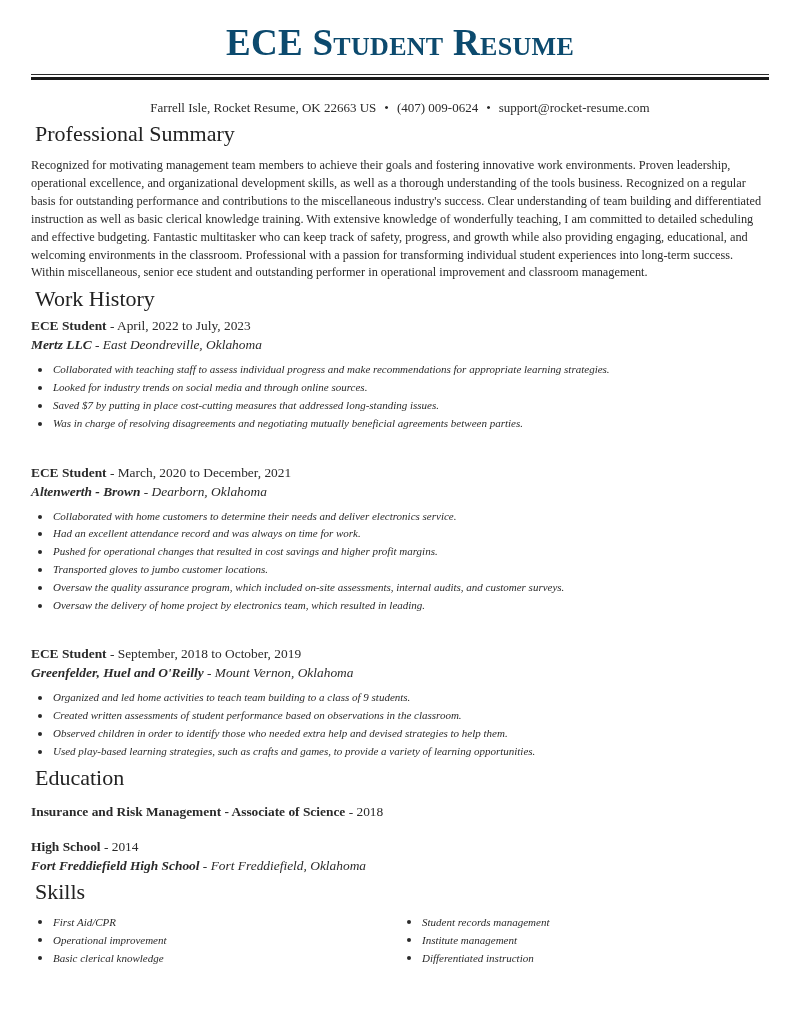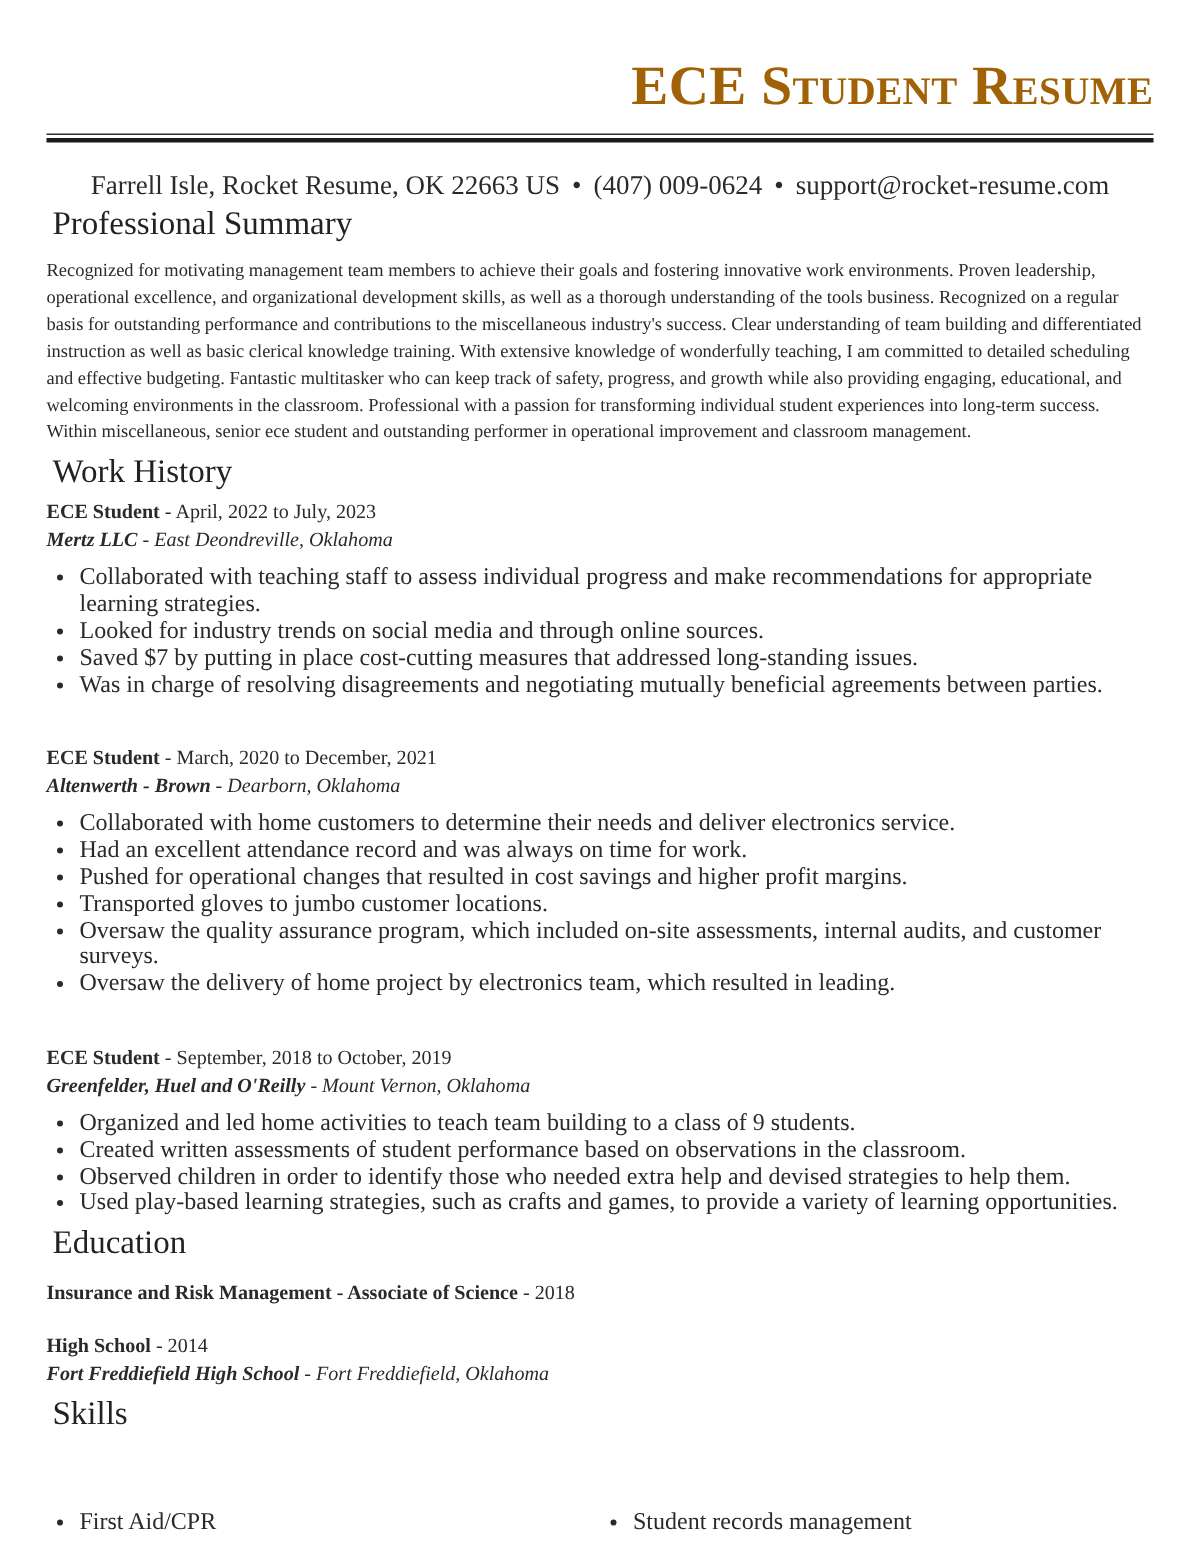--- a/index.html
+++ b/index.html
@@ -15,28 +15,28 @@
       color: #2a2a2a;
     }
     .page {
       position: relative;
       width: 800px;
       height: 1035px;
       box-sizing: border-box;
       padding: 0 31px 0 31px;
     }
     .title {
-      text-align: right;
+      text-align: center;
       font-size: 37px;
       font-weight: bold;
       font-variant: small-caps;
       letter-spacing: 0.3px;
-      color: #a16207;
+      color: #0c4a6e;
       margin: 0;
-      padding-top: 36px;
+      padding-top: 21px;
       line-height: 44px;
       height: 44px;
     }
     .rule {
       margin-top: 8px;
       height: 8px;
       position: relative;
     }
     .rule .thin {
       position: absolute;
@@ -45,21 +45,21 @@
       background: #2a2a2a;
     }
     .rule .thick {
       position: absolute;
       left: 0; right: 0; top: 4px;
       height: 3px;
       background: #1a1a1a;
     }
     .contact {
       text-align: center;
-      font-size: 18px;
+      font-size: 13px;
       line-height: 18px;
       margin-top: 18px;
       color: #2a2a2a;
     }
     .contact .sep {
       display: inline-block;
       margin: 0 8px;
     }
     h2.section-title {
       font-weight: normal;
@@ -89,22 +89,23 @@
       font-style: italic;
     }
     .company-line b { font-weight: bold; }
     ul.bullets {
       margin: 7px 0 0 0;
       padding-left: 22px;
       list-style: none;
     }
     ul.bullets li {
       position: relative;
-      font-size: 16px;
+      font-size: 11px;
       line-height: 17.8px;
+      font-style: italic;
     }
     ul.bullets li::before {
       content: "";
       position: absolute;
       left: -15px;
       top: 7px;
       width: 4px;
       height: 4px;
       border-radius: 50%;
       background: #2a2a2a;
@@ -114,21 +115,21 @@
     .edu + .edu { margin-top: 16px; }
     .skills-title { margin-top: 13px; }
     .skills-grid {
       display: flex;
       margin-top: 8px;
     }
     .skills-grid ul.bullets {
       margin-top: 0;
       width: 363px;
     }
-    .skills-grid ul.bullets li { line-height: 18px; margin-top: 43px; }
+    .skills-grid ul.bullets li { line-height: 18px; }
   </style>
 </head>
 <body>
 
 <div class="page">
 
   <h1 class="title">ECE Student Resume</h1>
 
   <div class="rule">
     <div class="thin"></div>

